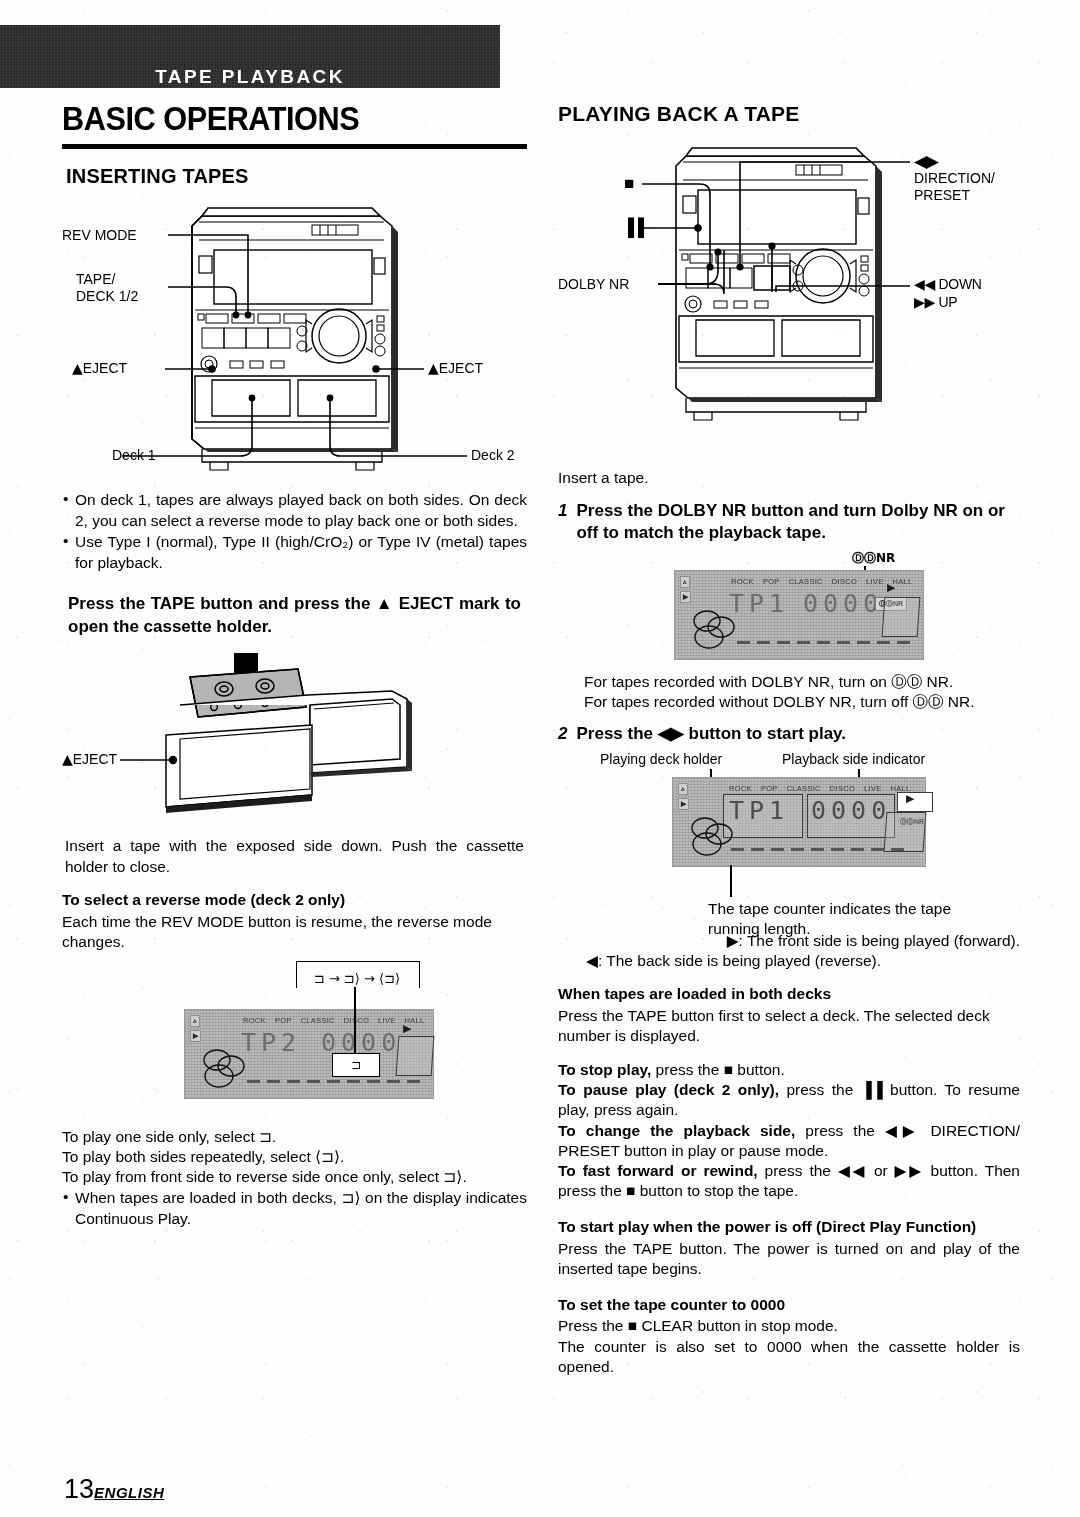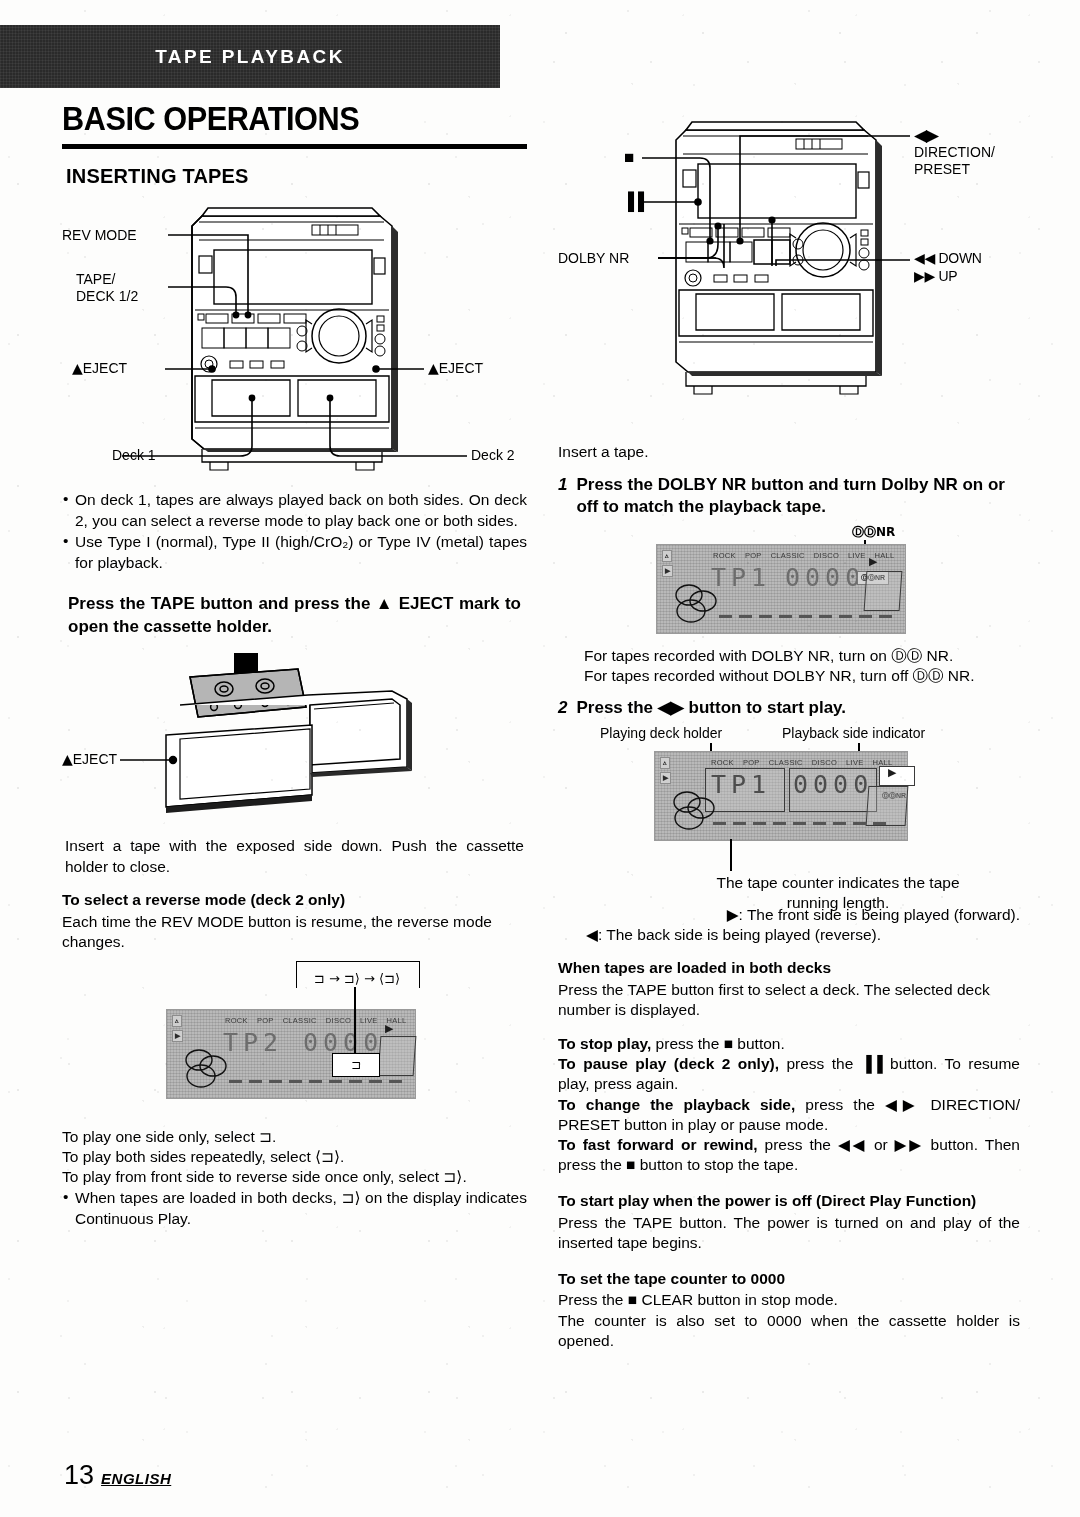--- a/index.html
+++ b/index.html
@@ -18,21 +18,21 @@
       radial-gradient(circle at 88% 74%, rgba(0,0,0,.08) 0 1px, transparent 1px),
       radial-gradient(circle at 6% 84%, rgba(0,0,0,.07) 0 1px, transparent 1px),
       radial-gradient(circle at 57% 93%, rgba(0,0,0,.06) 0 1px, transparent 1px),
       radial-gradient(circle at 95% 15%, rgba(0,0,0,.06) 0 1px, transparent 1px);
     background-size:137px 151px,181px 123px,97px 167px,211px 139px,163px 113px,149px 187px,119px 131px,173px 101px;
     opacity:.75;
   }
 
   
   .banner{position:absolute;left:0;top:25px;width:500px;height:63px;
-    background:#2a2a2a;display:flex;align-items:center;justify-content:center;}
+    background:#2a2a2a;display:flex;align-items:flex-end;justify-content:center;}
   .banner::after{content:"";position:absolute;inset:0;
     background-image:repeating-linear-gradient(0deg, rgba(255,255,255,.05) 0 1px, transparent 1px 3px),
                      repeating-linear-gradient(90deg, rgba(255,255,255,.05) 0 1px, transparent 1px 3px);}
   .banner span{position:relative;z-index:2;color:#fff;font-weight:bold;font-size:19px;letter-spacing:2.4px;}
 
   
   .col-left{position:absolute;left:62px;top:100px;width:465px;}
   .col-right{position:absolute;left:558px;top:100px;width:462px;}
 
   h1.maintitle{font-size:33px;font-weight:bold;letter-spacing:-.5px;margin:0;
@@ -59,37 +59,37 @@
 
   
   .unit{position:relative;}
   .unit svg{display:block;}
   .callout{position:absolute;font-size:14px;line-height:1.2;white-space:pre-line;}
   .callout.r{text-align:left;}
 
   
   .lcd{position:relative;background:#b9b9b9;border:1px solid #9a9a9a;
     background-image:repeating-linear-gradient(0deg,rgba(0,0,0,.10) 0 1px,transparent 1px 3px),
-                     repeating-linear-gradient(90deg,rgba(0,0,0,.08) 0 1px,transparent 1px 3px);}
+                     repeating-linear-gradient(90deg,rgba(0,0,0,.08) 0 1px,transparent 1px 3px);margin-left:18px;}
   .lcd-genres{position:absolute;display:flex;gap:9px;font-size:7.5px;color:#3a3a3a;letter-spacing:.3px;}
   .lcd-seg{position:absolute;font-family:"DejaVu Sans Mono", monospace;color:#6d6d6d;
     letter-spacing:5px;}
   .lcd-badge{position:absolute;background:#cfcfcf;color:#2c2c2c;font-size:7px;font-weight:bold;
     padding:1px 2px;border:1px solid #8d8d8d;}
   .lcd-tag{position:absolute;background:#d6d6d6;color:#222;font-size:7px;font-weight:bold;
     padding:1px 3px;border:1px solid #777;}
   .lcd-dashes{position:absolute;display:flex;gap:7px;}
   .lcd-dashes i{display:block;width:13px;height:3px;background:#555;}
   .lcd-box{position:absolute;border:1.4px solid #3a3a3a;background:rgba(200,200,200,.35);}
   .lcd-arrow{position:absolute;color:#1d1d1d;font-size:11px;}
   .lcd-rings{position:absolute;}
   .leader{position:absolute;background:#000;}
   .lbl{position:absolute;font-size:14px;}
 
-  .page-footer{position:absolute;left:64px;bottom:26px;display:flex;align-items:baseline;gap:7px;}
+  .page-footer{position:absolute;left:64px;bottom:12px;display:flex;align-items:baseline;}
   .page-footer .pnum{font-size:27px;}
   .page-footer .plang{font-size:15px;font-weight:bold;font-style:italic;letter-spacing:.5px;text-decoration:underline;}
 </style>
 </head>
 <body>
 
 <div class="speckle"></div>
 
 <div class="banner">
   <span>TAPE PLAYBACK</span>
@@ -281,20 +281,21 @@
   <p class="bodytxt tight" style="margin-top:2px;">To play one side only, select ⊐.</p>
   <p class="bodytxt tight" style="margin-top:0;">To play both sides repeatedly, select ⟨⊐⟩.</p>
   <p class="bodytxt tight" style="margin-top:0;">To play from front side to reverse side once only, select ⊐⟩.</p>
   <ul class="bul just" style="margin-top:1px;">
     <li>When tapes are loaded in both decks, ⊐⟩ on the display indicates Continuous Play.</li>
   </ul>
 </div>
 
 <div class="col-right">
 
+  <h2 class="coltitle">PLAYING BACK A TAPE</h2>
 
   <div class="unit" style="height:330px;margin-top:14px;">
     <svg width="462" height="330" viewBox="0 0 462 330">
       <g fill="none" stroke="#000" stroke-width="1.6">
         <path d="M128 16 L306 16 L318 26 L318 258 L130 258 L118 248 L118 26 Z" fill="#fff"></path>
         <path d="M134 8 L298 8 L306 16 L128 16 Z" fill="#fff"></path>
         <path d="M125 22 L310 22" stroke-width="1.2"></path>
         <path d="M125 40 L310 40" stroke-width="1.2"></path>
         <rect x="238" y="25" width="46" height="10" stroke-width="1"></rect>
         <path d="M246 25 L246 35 M254 25 L254 35 M262 25 L262 35" stroke-width="1"></path>
@@ -463,21 +464,21 @@
           <i></i>
           <i></i>
           <i></i>
           <i></i>
           <i></i>
           <i></i>
           <i></i>
       </div>
     </div>
     <div class="leader" style="left:172px;top:114px;width:1.6px;height:32px;"></div>
-    <div style="position:absolute;left:150px;top:148px;width:260px;font-size:15.5px;line-height:1.3;text-align:center;">The tape counter indicates the tape running length.</div>
+    <div style="position:absolute;left:150px;top:148px;width:260px;font-size:15.5px;line-height:1.3;text-align:left;">The tape counter indicates the tape running length.</div>
   </div>
 
   <p class="bodytxt tight" style="margin-top:2px;padding-left:28px;text-align:right;">▶:  The front side is being played (forward).</p>
   <p class="bodytxt tight" style="margin-top:0;padding-left:28px;">◀:  The back side is being played (reverse).</p>
 
   <p class="hd">When tapes are loaded in both decks</p>
   <p class="bodytxt tight" style="margin-top:1px;">Press the TAPE button first to select a deck. The selected deck number is displayed.</p>
 
   <div style="margin-top:14px;">
     <p class="bodytxt tight" style="margin-top:0;"><span class="bold">To stop play,</span><span> press the ■ button.</span></p>

